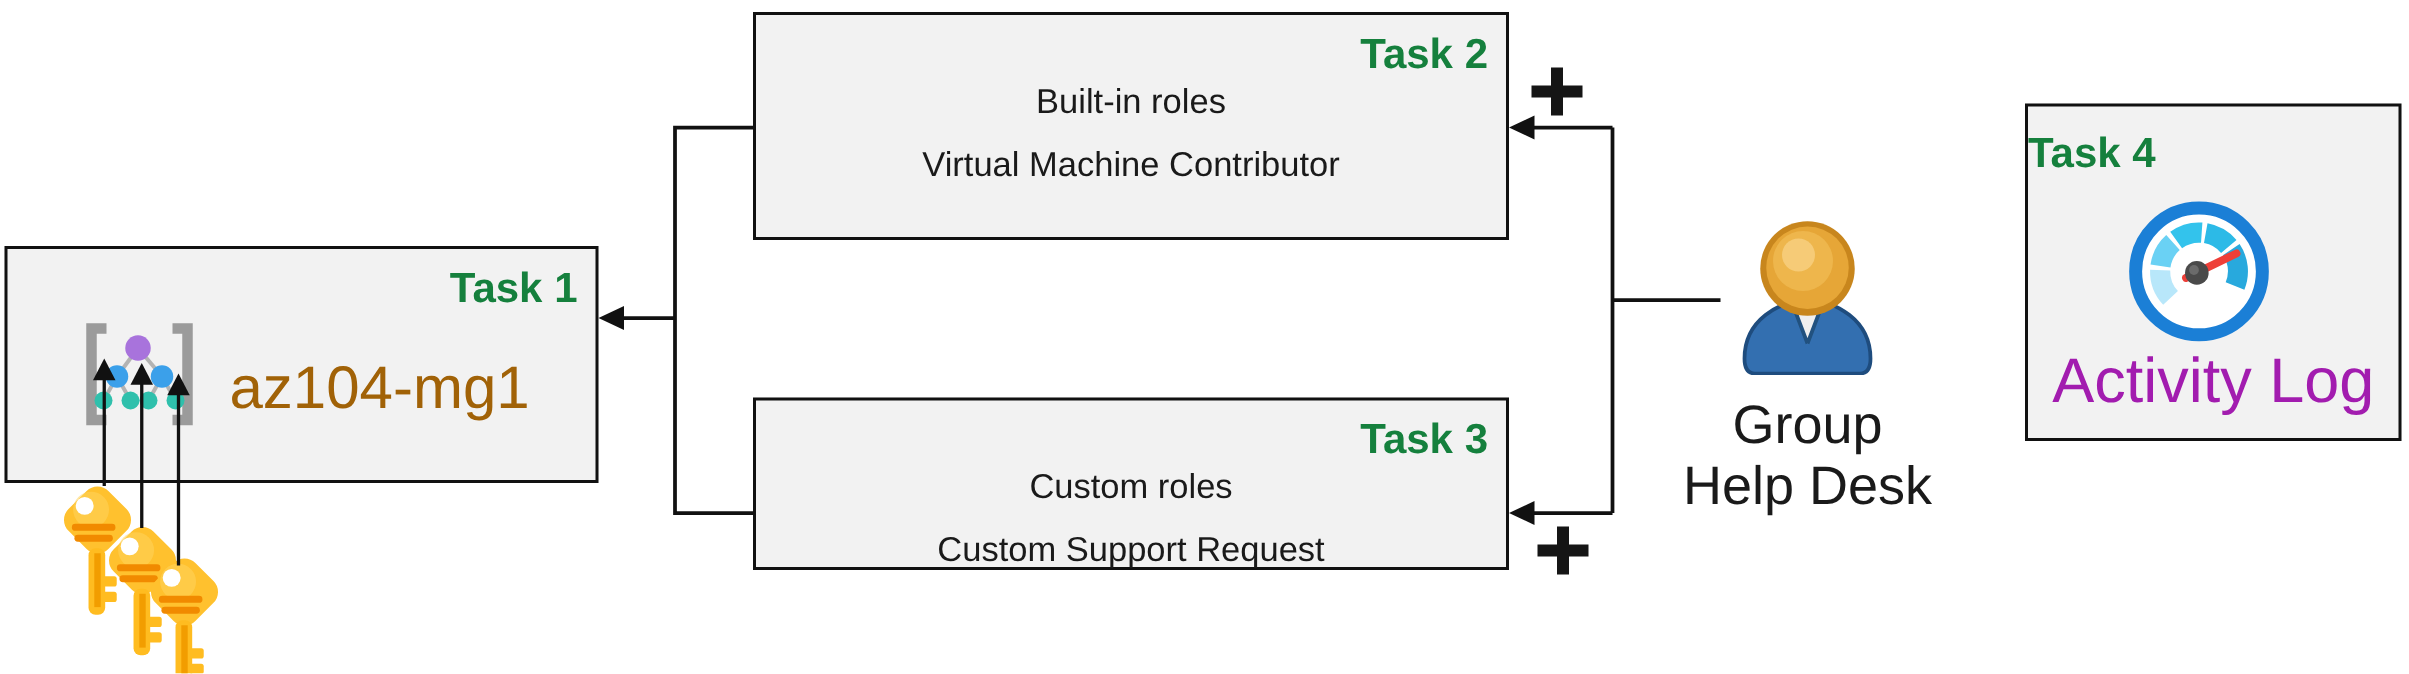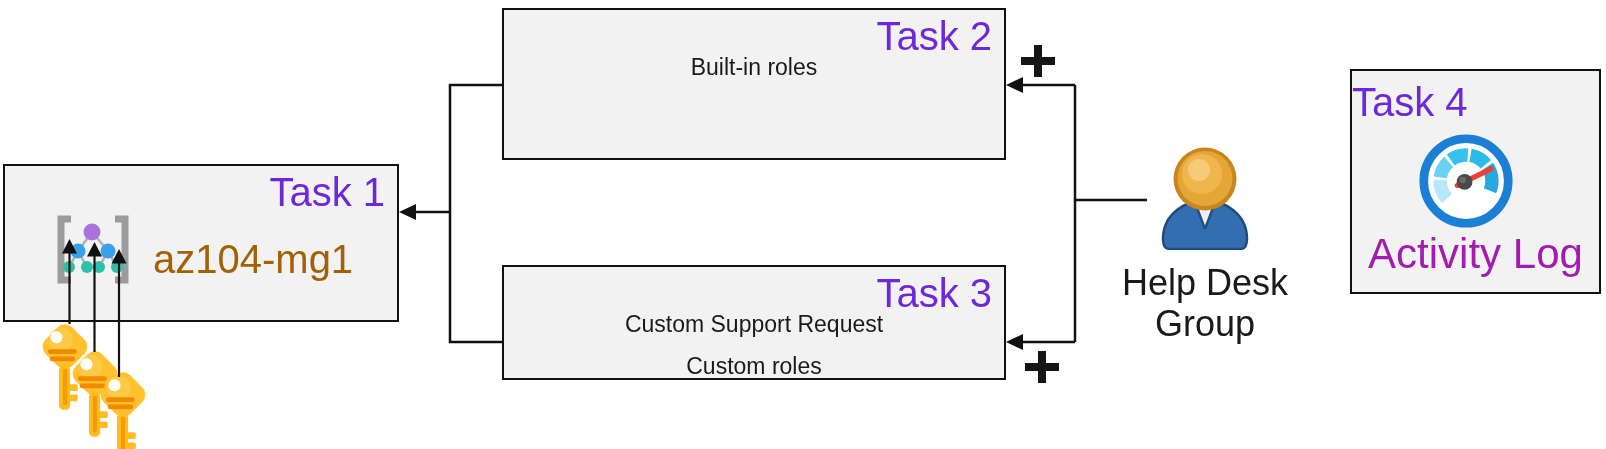--- a/index.html
+++ b/index.html
@@ -9,22 +9,22 @@
   }
   .box{
     position:absolute;background:#F2F2F2;border:2.5px solid #111111;
     box-sizing:border-box;
   }
   #task1{left:3px;top:130px;width:396px;height:158px;margin-top:34px;}
   #task2{left:502px;top:8px;width:504px;height:152px;}
   #task3{left:502px;top:265px;width:504px;height:115px;}
   #task4{left:1350px;top:69px;width:251px;height:225px;border-width:2.5px;}
   .task-label{
-    position:absolute;top:9px;right:12px;color:#6d28d9;font-weight:normal;
-    font-size:40px;line-height:34px;white-space:nowrap;
+    position:absolute;top:9px;right:12px;color:#15803d;font-weight:bold;
+    font-size:28px;line-height:34px;white-space:nowrap;
   }
   .task-label.centered{left:0;right:0;text-align:left;top:14px;}
   .box-lines{
     position:absolute;left:0;right:0;top:36px;text-align:center;
     font-size:23px;line-height:42px;color:#1A1A1A;
   }
   .mg-icon{position:absolute;left:49px;top:49px;}
   .mg-name{
     position:absolute;left:148px;top:72px;font-size:40px;line-height:42px;color:#a16207;
     white-space:nowrap;
@@ -78,28 +78,29 @@
         <circle cx="63" cy="52" r="6" fill="#2FC0AC"></circle>
       </svg>
     </span>
     <span class="mg-name">az104-mg1</span>
   </div>
 
   <div class="box" id="task2">
     <span class="task-label">Task 2</span>
     <div class="box-lines">
       <div>Built-in roles</div>
+      <div>Virtual Machine Contributor</div>
     </div>
   </div>
 
   <div class="box" id="task3">
     <span class="task-label">Task 3</span>
     <div class="box-lines">
+      <div>Custom roles</div>
       <div>Custom Support Request</div>
-      <div>Custom roles</div>
     </div>
   </div>
 
   <div class="box" id="task4">
     <span class="task-label centered">Task 4</span>
     <span class="gauge-icon">
       <svg width="96" height="96" viewBox="0 0 100 100">
         <circle cx="50" cy="51" r="44" fill="#FFFFFF" stroke="#1B7FD6" stroke-width="9"></circle>
         <g fill="none" stroke-width="14">
           <path d="M30.25 69.41 A27 27 0 0 1 23.02 50.06" stroke="#B8E7FA"></path>
@@ -162,22 +163,22 @@
       <path d="M10 103 Q3 103 3 93 Q3 75 17 64 Q30 54 45 54 Q60 54 73 64 Q87 75 87 93 Q87 103 80 103 Z" fill="#336FB0" stroke="#1E4C7E" stroke-width="2.5"></path>
       <path d="M34 54 L45 83 L56 54 Z" fill="#EFEFEF"></path>
       <path d="M34 54 L45 83 M56 54 L45 83" stroke="#21517F" stroke-width="2.5" fill="none"></path>
       <circle cx="45" cy="33" r="31.5" fill="#C8861D"></circle>
       <circle cx="45" cy="32.5" r="27.5" fill="#E6A637"></circle>
       <circle cx="42" cy="28" r="20" fill="#EFB850" opacity="0.85"></circle>
       <circle cx="39" cy="24" r="11" fill="#F7CF7F" opacity="0.85"></circle>
     </svg>
   </span>
   <div class="person-caption">
+    <div>Group</div>
     <div>Help Desk</div>
-    <div>Group</div>
   </div>
 
   <div class="plus" id="plus-task2">
     <span class="h"></span>
     <span class="v"></span>
   </div>
   <div class="plus" id="plus-task3">
     <span class="h"></span>
     <span class="v"></span>
   </div>

